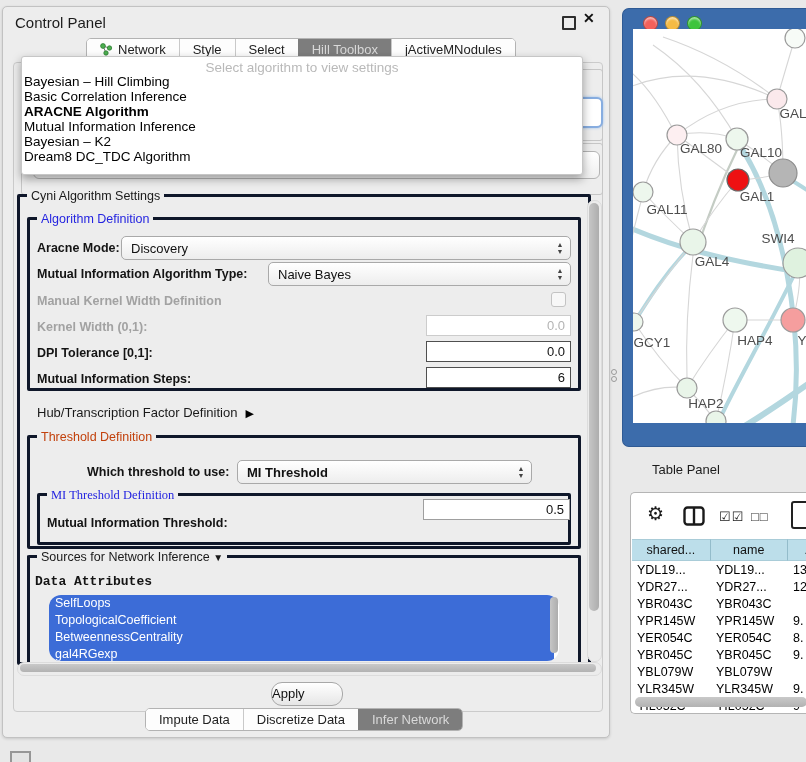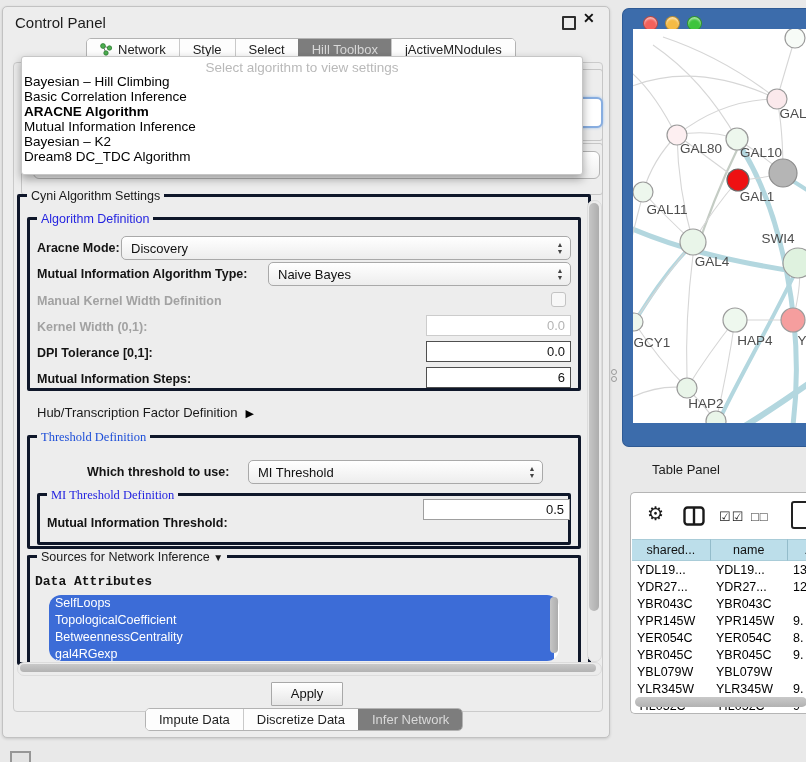--- a/index.html
+++ b/index.html
@@ -29,21 +29,21 @@
   #algo-popup{left:18px;top:49px;width:560px;height:117px;background:#fff;border:1px solid #c6c6c6;border-radius:3px;box-shadow:0 4px 10px rgba(0,0,0,.35);z-index:20;}
   #algo-ph{left:0;top:3px;width:100%;text-align:center;font-size:13.5px;color:#b9b9b9;}
   #algo-items{left:2px;top:17px;right:2px;}
   .algo-item{height:15px;line-height:15px;font-size:13.5px;color:#000;white-space:nowrap;}
   .algo-item.bold{font-weight:bold;}
 
   
   .gbox{border:3px solid #0f172a;border-radius:2px;}
   .gtitle{position:absolute;top:-8px;left:7px;background:#ededed;padding:0 4px;font-size:12.5px;color:#1a1a1a;white-space:nowrap;}
   .gtitle.blue{color:#2424e0;}
-  .gtitle.green{color:#1d4ed8;font-family:Liberation Serif, serif;}
+  .gtitle.green{color:#c2410c;}
 
   .lbl{font-size:12.5px;font-weight:bold;color:#141414;white-space:nowrap;}
   .lbl.dis{color:#a2a2a2;}
 
   .combo{background:linear-gradient(#ffffff,#ededed);border:1px solid #a9a9a9;border-radius:5px;display:flex;align-items:center;font-size:13px;color:#111;}
   .combo .ctext{flex:1;padding-left:9px;white-space:nowrap;overflow:hidden;}
   .combo .carrows{width:16px;text-align:center;color:#444;font-size:7px;line-height:7px;padding-right:2px;}
   .field{background:#fff;border:1px solid #bfbfbf;text-align:right;font-size:13px;color:#111;line-height:19px;padding-right:5px;}
   .field.strong{border:1.5px solid #4f4f4f;}
   .field.dis{color:#b4b4b4;border-color:#cccccc;}
@@ -51,21 +51,21 @@
 
   
   #attr-list{left:46px;top:588px;width:510px;height:66px;background:#fff;overflow:hidden;border-radius:12px;}
   .attr-item{height:17px;line-height:17px;background:#3c6cd7;color:#fff;font-size:12.5px;padding-left:6px;width:499px;}
 
   
   .sb-track{background:#ececec;border:1px solid #dcdcdc;border-radius:7px;}
   .sb-thumb{background:linear-gradient(90deg,#c6c6c6,#adadad);border-radius:6px;}
   .sb-thumb.h{background:linear-gradient(#c9c9c9,#b2b2b2);}
 
-  #apply-btn{left:268px;top:675px;width:70px;height:22px;border:1px solid #a8a8a8;border-radius:1px;background:linear-gradient(#ffffff,#e6e6e6);text-align:center;line-height:22px;font-size:13px;color:#111;}
+  #apply-btn{left:268px;top:675px;width:70px;height:22px;border:1px solid #a8a8a8;border-radius:11px;background:linear-gradient(#ffffff,#e6e6e6);text-align:left;line-height:22px;font-size:13px;color:#111;}
 
   
   #netframe{left:622px;top:8px;width:184px;height:437px;background:#3c6cab;border:1px solid #2f5a94;border-right:none;border-radius:7px 0 0 7px;}
   .tlight{width:13px;height:13px;border-radius:50%;border:1px solid rgba(0,0,0,.25);box-shadow:inset 0 2px 2px rgba(255,255,255,.55);}
   #netcanvas{left:633px;top:29px;width:173px;height:394px;background:#fff;overflow:hidden;}
   .nodelabel{font-size:13.5px;fill:#4d4d4d;font-family:"Liberation Sans",sans-serif;}
 
   
   #tp-strip{left:614px;top:450px;width:192px;height:38px;background:#e9e9e9;}
   #tp-title{left:22px;top:12px;font-size:13px;color:#1c1c1c;margin-left:16px;}
@@ -171,21 +171,21 @@
     <div class="abs field strong" style="left:423px;top:360px;width:138px;height:19px;">6</div>
 
     <div class="abs hub-label" style="left:34px;top:398px;">
       <span>Hub/Transcription Factor Definition</span><span class="tri">▶</span>
     </div>
 
     <div class="abs gbox" style="left:24px;top:428px;width:548px;height:108px;">
       <span class="gtitle green">Threshold Definition</span>
     </div>
     <div class="abs lbl" style="left:84px;top:458px;">Which threshold to use:</div>
-    <div class="abs combo" style="left:245px;top:453px;width:293px;height:22px;">
+    <div class="abs combo" style="left:234px;top:453px;width:293px;height:22px;font-weight:bold;">
       <span class="ctext">MI Threshold</span>
       <span class="carrows">▲<br>▼</span>
     </div>
     <div class="abs gbox" style="left:34px;top:486px;width:528px;height:46px;font-family:Liberation Serif, serif;">
       <span class="gtitle blue">MI Threshold Definition</span>
     </div>
     <div class="abs lbl" style="left:44px;top:509px;">Mutual Information Threshold:</div>
     <div class="abs field" style="left:420px;top:492px;width:140px;height:19px;background:#fff;border-color:#9f9f9f;">0.5</div>
 
     <div class="abs gbox" style="left:24px;top:548px;width:548px;height:110px;border-bottom:none;">

